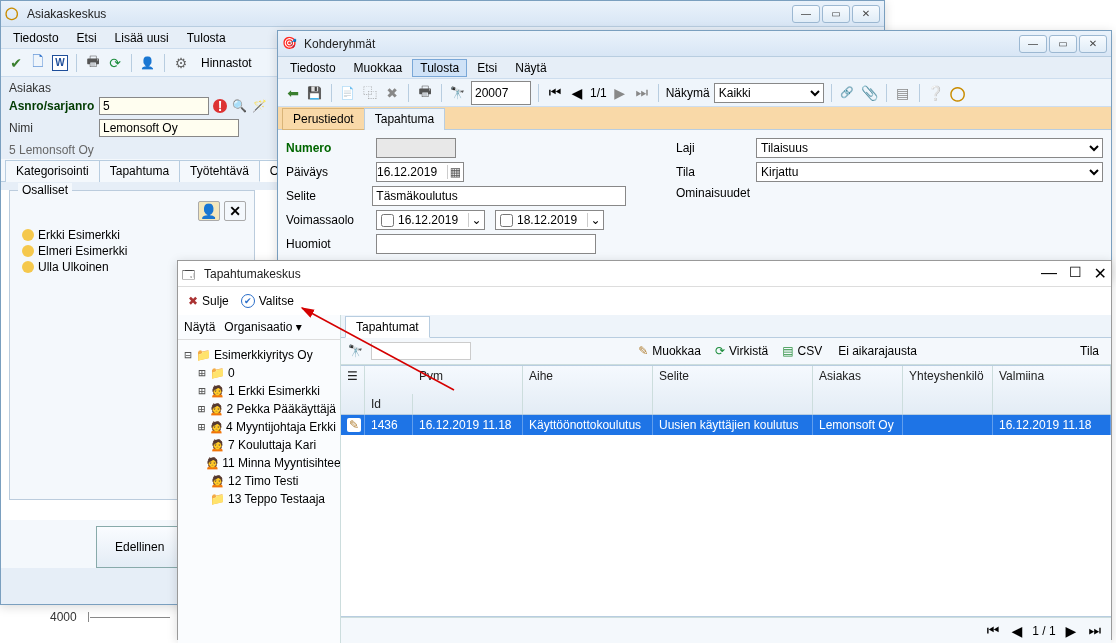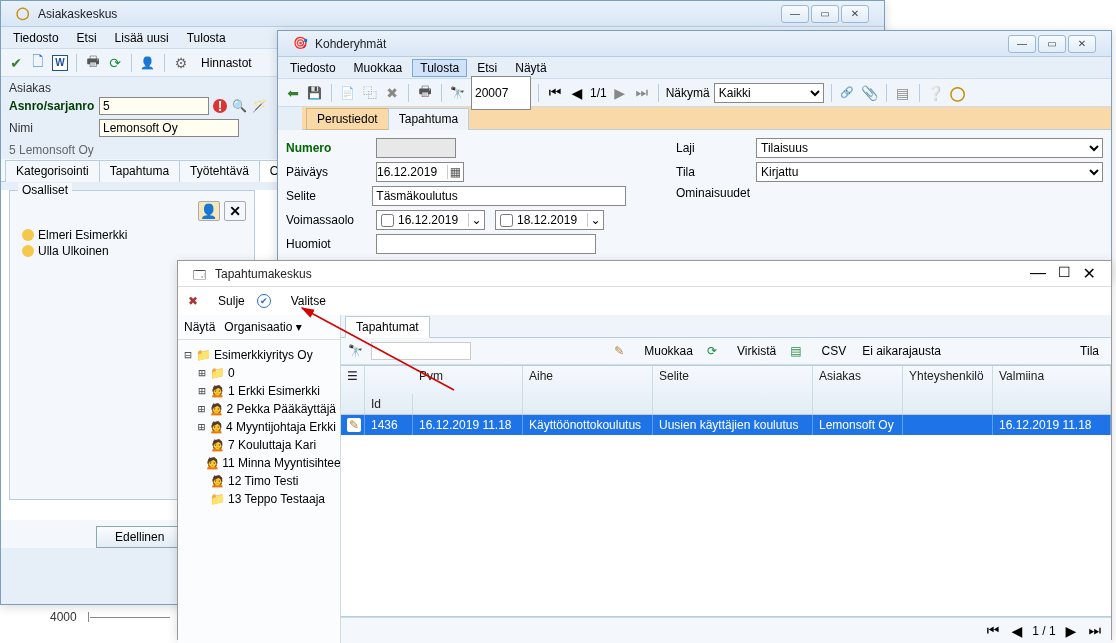--- a/index.html
+++ b/index.html
@@ -1,20 +1,20 @@
 <!DOCTYPE html>
 <html><head>
 <meta charset="utf-8">
 <style>
   * { box-sizing: border-box; margin: 0; padding: 0; font-family: "Segoe UI", Tahoma, sans-serif; font-size: 12px; }
   body { background: #fff; width: 1116px; height: 643px; overflow: hidden; position: relative; }
 
   
   .window { position: absolute; background: #e6eef7; border: 1px solid #7a9fbf; box-shadow: 0 2px 10px rgba(0,0,0,0.15); }
-  .titlebar { height: 26px; background: linear-gradient(#eaf2fb,#d8e6f5); display: flex; align-items: center; padding: 0 15px; border-bottom: 1px solid #b8cde0; }
+  .titlebar { height: 26px; background: linear-gradient(#eaf2fb,#d8e6f5); display: flex; align-items: center; padding: 0 4px; border-bottom: 1px solid #b8cde0; }
   .titlebar .title-icon { width: 16px; height: 16px; margin-right: 6px; }
   .titlebar .title-text { flex: 1; color: #222; }
   .win-controls { display: flex; gap: 2px; }
   .win-btn { width: 28px; height: 18px; background: linear-gradient(#f7fbff,#e0ecf7); border: 1px solid #9cb8d2; border-radius: 3px; display: flex; align-items: center; justify-content: center; font-size: 10px; color: #444; cursor: pointer; }
   .win-btn.close::before { content: "✕"; }
   .win-btn.min::before { content: "—"; }
   .win-btn.max::before { content: "▭"; }
 
   .menubar { height: 22px; background: #e6eef7; display: flex; align-items: center; padding: 0 4px; gap: 2px; border-bottom: 1px solid #cdddee; }
   .menu-item { padding: 13px 8px; cursor: pointer; }
@@ -33,21 +33,21 @@
   .search-icons { display:flex; gap:2px; margin-left:2px;}
   .section-header { background:#e6eef7; padding:2px 8px; color:#666; font-size:12px; }
   .tab-row { display:flex; border-bottom:1px solid #b8cde0; background:#f4f8fc; padding-left:4px; }
   .tab { padding: 3px 10px; background:#f4f8fc; border:1px solid #b8cde0; border-bottom:none; margin-right:-1px; cursor:pointer; position:relative; top:1px;}
   .tab.active { background:#fff; border-bottom:1px solid #fff; }
   .group-box { margin: 8px; border:1px solid #bcd; padding:10px 8px 8px; position:relative; background:#f4f8fc; }
   .group-box .legend { position:absolute; top:-8px; left:8px; background:#f4f8fc; padding:0 4px; }
   .osallinen-row { display:flex; align-items:center; padding:1px 4px; gap:4px;}
   .person-dot { width:12px; height:12px; background:#f5c84c; border-radius:50%; display:inline-block; }
 
-  .btn { padding: 3px 18px; background: linear-gradient(#fafcff,#e3ecf5); border:1px solid #8aa; cursor:pointer;}
+  .btn { padding: 13px 18px; background: linear-gradient(#fafcff,#e3ecf5); border:1px solid #8aa; cursor:pointer;}
 
   
   .form-area { background:#f4f8fc; padding:8px; }
   .form-row { display:flex; align-items:center; margin-bottom:4px; }
   .form-row label { width:90px; }
   .form-row label.green { color:#006600; font-weight:bold;}
   .form-input { border:1px solid #888; padding:1px 3px; height:20px; background:#fff; }
   .form-select { border:1px solid #888; height:20px; background:#fff; }
   .date-combo { display:inline-flex; align-items:center; border:1px solid #888; height:20px; background:#fff; padding:0; }
   .date-combo input[type=checkbox]{ margin:0 4px; }
@@ -80,21 +80,21 @@
   .tick { position:absolute; left:38px; top:2px; height:10px; border-left:1px solid #888;}
 
   
   .arrow-svg { position:absolute; pointer-events:none; }
   
   .left-panel { width:210px; border-right:1px solid #cdd; background:#fafcfe; overflow:auto;}
   .right-panel { flex:1; display:flex; flex-direction:column; background:#f4f8fc; }
   
   .tk-toolbar { display:flex; align-items:center; padding:4px 6px; gap:6px; background:#f4f8fc; border-bottom:1px solid #cdd; }
   .tk-toolbar .spacer { flex:1; }
-  .chip { display:flex; align-items:center; gap:20px; cursor:pointer; padding:2px 4px;text-align:center;}
+  .chip { display:flex; align-items:center; gap:4px; cursor:pointer; padding:2px 4px;text-align:center;}
   
   
   .g-check::before{content:"✔"; color:#3a7f2f;}
   .g-doc::before{content:"🗋"; color:#2a6ec9;}
   .g-w::before{content:"W"; font-weight:bold; color:#1e4e9a; background:#fff; border:1px solid #1e4e9a; font-size:10px; line-height:14px; display:inline-block; width:14px; text-align:center;}
   .g-print::before{content:"🖶"; color:#555;}
   .g-refresh::before{content:"⟳"; color:#1e8e3e;}
   .g-person::before{content:"👤"; font-size:12px;}
   .g-gear::before{content:"⚙"; color:#666;}
   .g-x::before{content:"✖"; color:#a33;}
@@ -179,20 +179,24 @@
   </div>
   <div style="background:#fff;height:330px;position:relative;">
     <div class="group-box" style="width:246px;height:310px;">
       <span class="legend">Osalliset</span>
       <div style="display:flex;justify-content:flex-end;gap:4px;margin-bottom:6px;">
         <span class="tool-ico g-addp" style="border:1px solid #aaa;background:#f3e7bd;width:22px;height:20px;"></span>
         <span class="tool-ico" style="border:1px solid #aaa;width:22px;height:20px;font-weight:bold;">✕</span>
       </div>
       <div class="osallinen-row">
         <span class="person-dot"></span>
+        <span>Erkki Esimerkki</span>
+      </div>
+      <div class="osallinen-row">
+        <span class="person-dot"></span>
         <span>Elmeri Esimerkki</span>
       </div>
       <div class="osallinen-row">
         <span class="person-dot"></span>
         <span>Ulla Ulkoinen</span>
       </div>
     </div>
   </div>
   <div style="padding:6px 0 0 95px;background:#f4f8fc;">
     <button class="btn">Edellinen</button>
@@ -226,42 +230,42 @@
     <span class="tool-ico g-back"></span>
     <span class="tool-ico g-save"></span>
     <span class="tool-sep"></span>
     <span class="tool-ico g-new"></span>
     <span class="tool-ico g-copy"></span>
     <span class="tool-ico g-del"></span>
     <span class="tool-sep"></span>
     <span class="tool-ico g-print"></span>
     <span class="tool-sep"></span>
     <span class="tool-ico g-bino"></span>
-    <input class="form-input" style="width: 60px; height: 34px;" value="20007">
+    <input class="form-input" style="width: 60px; height: 24px;" value="20007">
     <span class="tool-sep"></span>
     <span class="tool-ico g-first"></span>
     <span class="tool-ico g-prev"></span>
     <span>1/1</span>
     <span class="tool-ico g-next"></span>
     <span class="tool-ico g-last"></span>
     <span class="tool-sep"></span>
     <span>Näkymä</span>
     <select class="form-select" style="width:110px;">
       <option>Kaikki</option>
     </select>
     <span class="tool-sep"></span>
     <span class="tool-ico g-link"></span>
     <span class="tool-ico">📎</span>
     <span class="tool-sep"></span>
     <span class="tool-ico" style="color:#888;">▤</span>
     <span class="tool-sep"></span>
     <span class="tool-ico g-help"></span>
     <span class="tool-ico g-ring"></span>
   </div>
-  <div class="tab-row" style="background:#f9d9a8;margin-left:24px;">
+  <div class="tab-row" style="background:#f9d9a8;">
     <div class="tab active" style="background:#f9d9a8;border-color:#d9b478;">Perustiedot</div>
     <div class="tab" style="background:#eef4fa;">Tapahtuma</div>
   </div>
   <div class="form-area" style="display:flex;gap:50px;">
     <div style="width:340px;">
       <div class="form-row">
         <label class="green">Numero</label>
         <input class="form-input" style="width: 80px; background: rgb(232, 232, 232);" readonly="" value="">
       </div>
       <div class="form-row">

